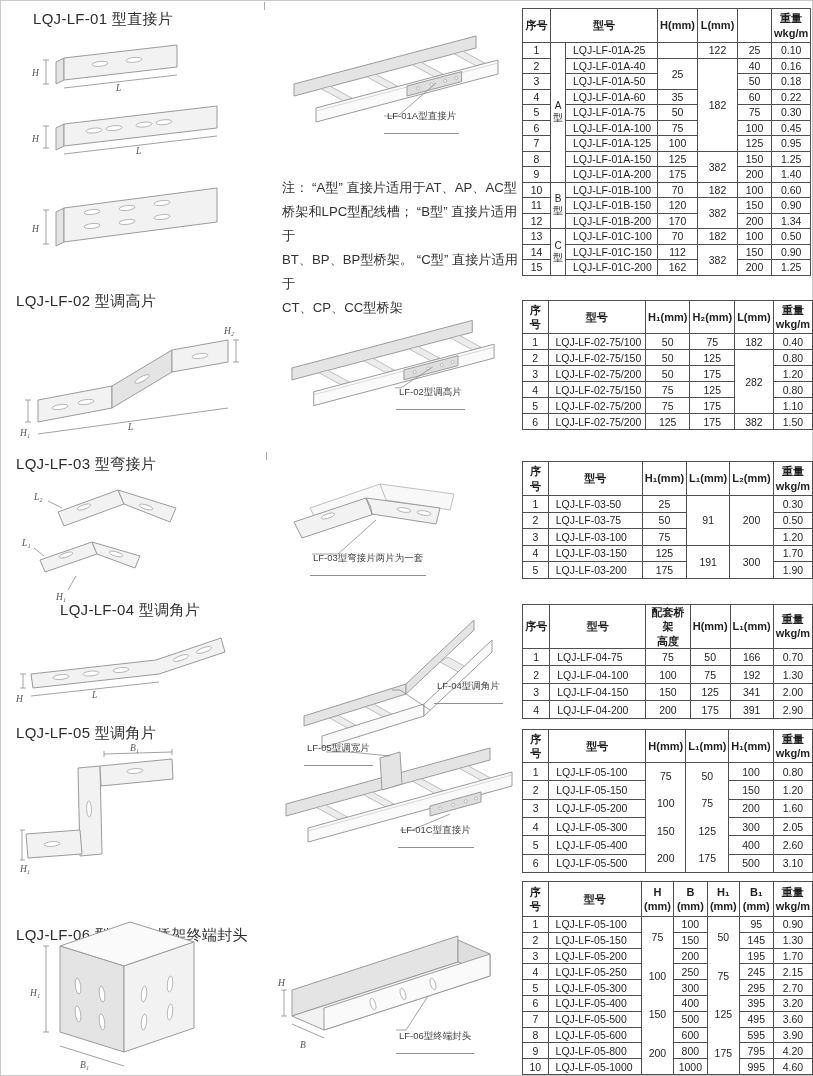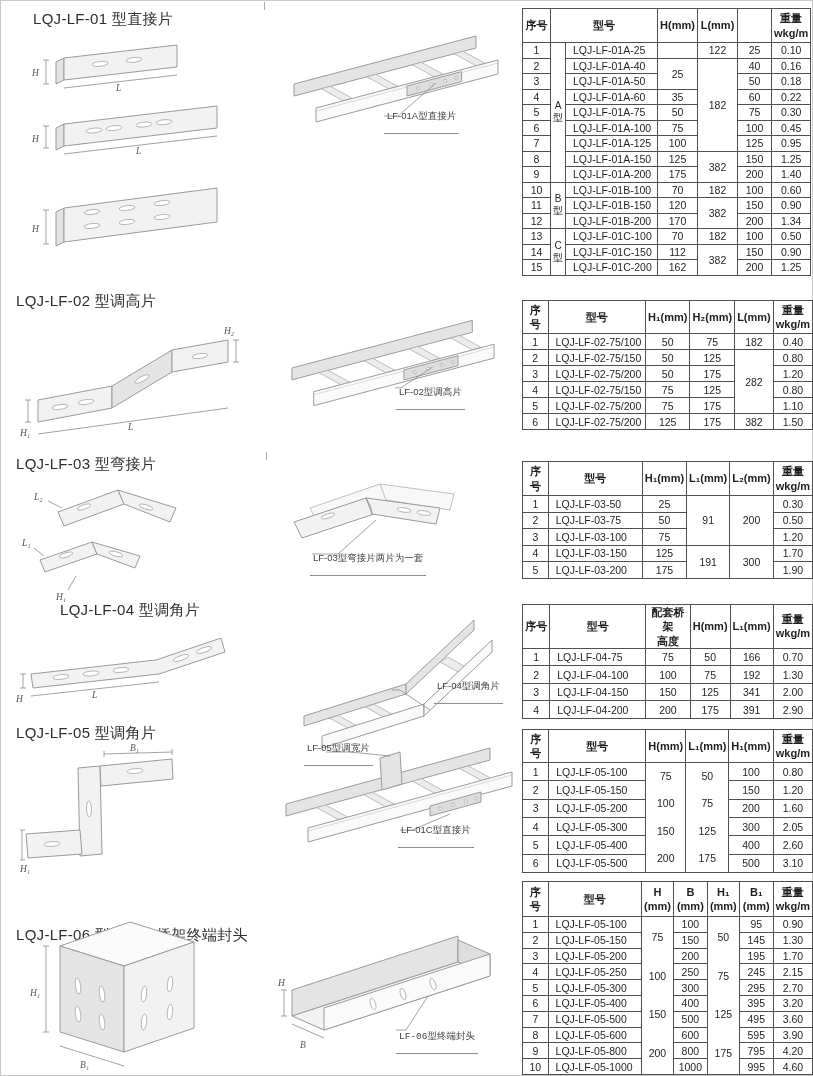--- a/index.html
+++ b/index.html
@@ -48,20 +48,24 @@
   <div class="scan-mark" style="left:264px;top:2px;"></div>
   <div class="scan-mark" style="left:266px;top:452px;"></div>
 
   <div class="sec-h" style="top:10px;margin-left:17px;">LQJ-LF-01 型直接片</div>
   <div class="sec-h" style="top:292px;">LQJ-LF-02 型调高片</div>
   <div class="sec-h" style="top:455px;">LQJ-LF-03 型弯接片</div>
   <div class="sec-h" style="top:601px;margin-left:44px;">LQJ-LF-04 型调角片</div>
   <div class="sec-h" style="top:724px;">LQJ-LF-05 型调角片</div>
   <div class="sec-h" style="top:878px;margin-top:48px;">LQJ-LF-06 型铝合金桥架终端封头</div>
 
+  <div class="note">注： “A型” 直接片适用于AT、AP、AC型
+桥架和LPC型配线槽； “B型” 直接片适用于
+BT、BP、BP型桥架。 “C型” 直接片适用于
+CT、CP、CC型桥架</div>
 
   <svg class="drw" style="left:22px;top:36px;" width="220" height="250" viewBox="0 0 220 250">
     <polygon class="shade" points="34,26 42,22 42,44 34,48"></polygon>
     <polygon class="face" points="42,22 155,9 155,31 42,44"></polygon>
     <ellipse class="slot" cx="78" cy="27.9" rx="8" ry="2.4" transform="rotate(-6 78 27.9)"></ellipse>
     <ellipse class="slot" cx="112" cy="23.9" rx="8" ry="2.4" transform="rotate(-6 112 23.9)"></ellipse>
     <line class="dimline" x1="24" y1="24" x2="24" y2="48"></line>
     <line class="dimline" x1="21" y1="24" x2="27" y2="24"></line>
       <line class="dimline" x1="21" y1="48" x2="27" y2="48"></line>
     <text class="dim" x="10" y="40">H</text>
@@ -274,21 +278,21 @@
     <ellipse class="slot" cx="125" cy="70" rx="2.5" ry="6" transform="rotate(-18 125 70)"></ellipse>
     <ellipse class="slot" cx="155" cy="60" rx="2.5" ry="6" transform="rotate(-18 155 60)"></ellipse>
     <line class="dimline" x1="6" y1="66" x2="6" y2="92"></line>
     <line class="dimline" x1="3" y1="66" x2="9" y2="66"></line>
       <line class="dimline" x1="3" y1="92" x2="9" y2="92"></line>
     <text class="dim" x="0" y="62">H</text>
     <line class="dimline" x1="14" y1="100" x2="46" y2="114"></line>
     <text class="dim" x="22" y="124">B</text>
     <polyline class="leader" points="150,72 128,106 118,106"></polyline>
   </svg>
-  <span class="dlabel" style="left:396px;top:1030px;font-family:Liberation Mono, monospace;">LF-06型终端封头</span>
+  <span class="dlabel" style="left:396px;top:1030px;">LF-06型终端封头</span>
 
   <table class="spec" id="tbl0">
       <colgroup>
         <col style="width: 28px;">
         <col style="width: 15px;">
         <col style="width: 92px;">
         <col style="width: 40px;">
         <col style="width: 40px;">
         <col style="width: 34px;">
         <col style="width: 39px;">

